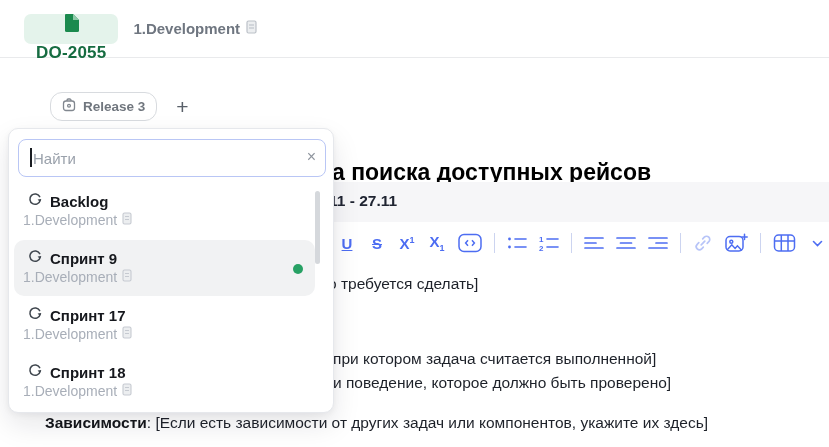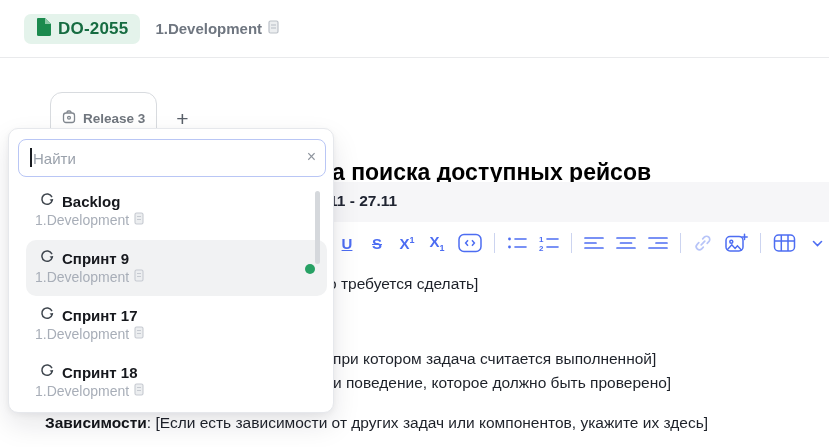--- a/index.html
+++ b/index.html
@@ -3,28 +3,28 @@
 <meta charset="utf-8">
 <style>
   html,body{margin:0;padding:0;background:#fff;}
   .stage{position:relative;width:829px;height:447px;background:#fff;overflow:hidden;
          font-family:"Liberation Sans", sans-serif;color:#1d2129;}
 
   
   .header{position:absolute;left:0;top:0;width:829px;height:57px;background:#fff;
           border-bottom:1px solid #e9eaec;display:flex;align-items:center;}
   .task-badge{display:flex;align-items:center;gap:7px;margin-left:24px;height:30px;
-              padding:0 12px;background:#e4f3eb;border-radius:7px;cursor:pointer;}
+              padding:0 12px;background:#e4f3eb;border-radius:7px;cursor:pointer;flex-direction:column;}
   .task-badge .id{font-size:17px;font-weight:700;color:#166c41;letter-spacing:.2px;}
   .project{display:flex;align-items:center;gap:6px;margin-left:15px;
            font-size:15px;font-weight:600;color:#6f7680;cursor:pointer;}
 
   
   .chips{position:absolute;left:50px;top:92px;display:flex;align-items:center;gap:9px;}
-  .chip{display:flex;align-items:center;gap:7px;height:27px;padding:12px 11px;
+  .chip{display:flex;align-items:center;gap:7px;height:27px;padding:0 11px;
         border:1px solid #d8dbdf;border-radius:12px;background:#fff;
         font-size:13.5px;font-weight:600;color:#70767e;cursor:pointer;}
   .add-btn{margin-left:10px;font-size:21px;font-weight:400;color:#596069;line-height:27px;cursor:pointer;}
 
   
   .doc{position:absolute;inset:0;z-index:1;}
   .doc-title{position:absolute;left:332px;top:139px;font-size:23px;font-weight:700;color:#000000;white-space:nowrap;margin-top:20px;}
   .date-band{position:absolute;left:45px;right:0;top:182px;height:40px;background:#f6f6f8;border-radius:6px 0 0 6px;}
   .date-band .date{position:absolute;left:284px;top:10px;font-size:15.5px;font-weight:600;color:#202532;white-space:nowrap;}
   .frag{position:absolute;font-size:15.5px;color:#1d2129;white-space:nowrap;}
@@ -49,21 +49,21 @@
             box-shadow:0 12px 28px rgba(20,24,40,.10), 0 2px 6px rgba(20,24,40,.05);}
   .search-wrap{position:absolute;left:9px;top:10px;width:306px;height:36px;
                border:1.5px solid #b9c6f5;border-radius:8px;background:#fff;}
   .search-input{position:absolute;left:0;top:0;width:100%;height:100%;border:none;outline:none;
                 background:transparent;padding:0 30px 0 14px;box-sizing:border-box;
                 font-family:"Liberation Sans",sans-serif;font-size:15px;color:#15803d;}
   .search-input::placeholder{color:#9aa1ab;opacity:1;}
   .caret{position:absolute;left:11px;top:8px;width:1.5px;height:19px;background:#1a1d22;}
   .clear-x{position:absolute;right:9px;top:7px;font-size:16px;color:#8f959e;cursor:pointer;line-height:20px;}
 
-  .dd-list{position:absolute;left:0;top:54px;width:324px;padding-left:12px;}
+  .dd-list{position:absolute;left:0;top:54px;width:324px;}
   .dd-item{position:relative;height:57px;cursor:pointer;}
   .dd-item .hl{position:absolute;left:5px;right:18px;top:0;bottom:1px;background:#f1f2f3;border-radius:10px;}
   .dd-item .row1{position:relative;display:flex;align-items:center;gap:8px;padding:9px 0 0 19px;}
   .dd-item .title{font-size:15px;font-weight:600;color:#16181d;position:relative;}
   .dd-item .row2{position:relative;display:flex;align-items:center;gap:5px;padding:2px 0 0 14px;
                  font-size:14px;color:#a8aeb8;}
   .dot{position:absolute;right:30px;top:24px;width:10px;height:10px;border-radius:50%;background:#27a164;}
   .dd-scrollbar{position:absolute;right:13px;top:62px;width:5px;height:73px;background:#d5d8dc;border-radius:3px;cursor:grab;}
 </style>
 </head>

